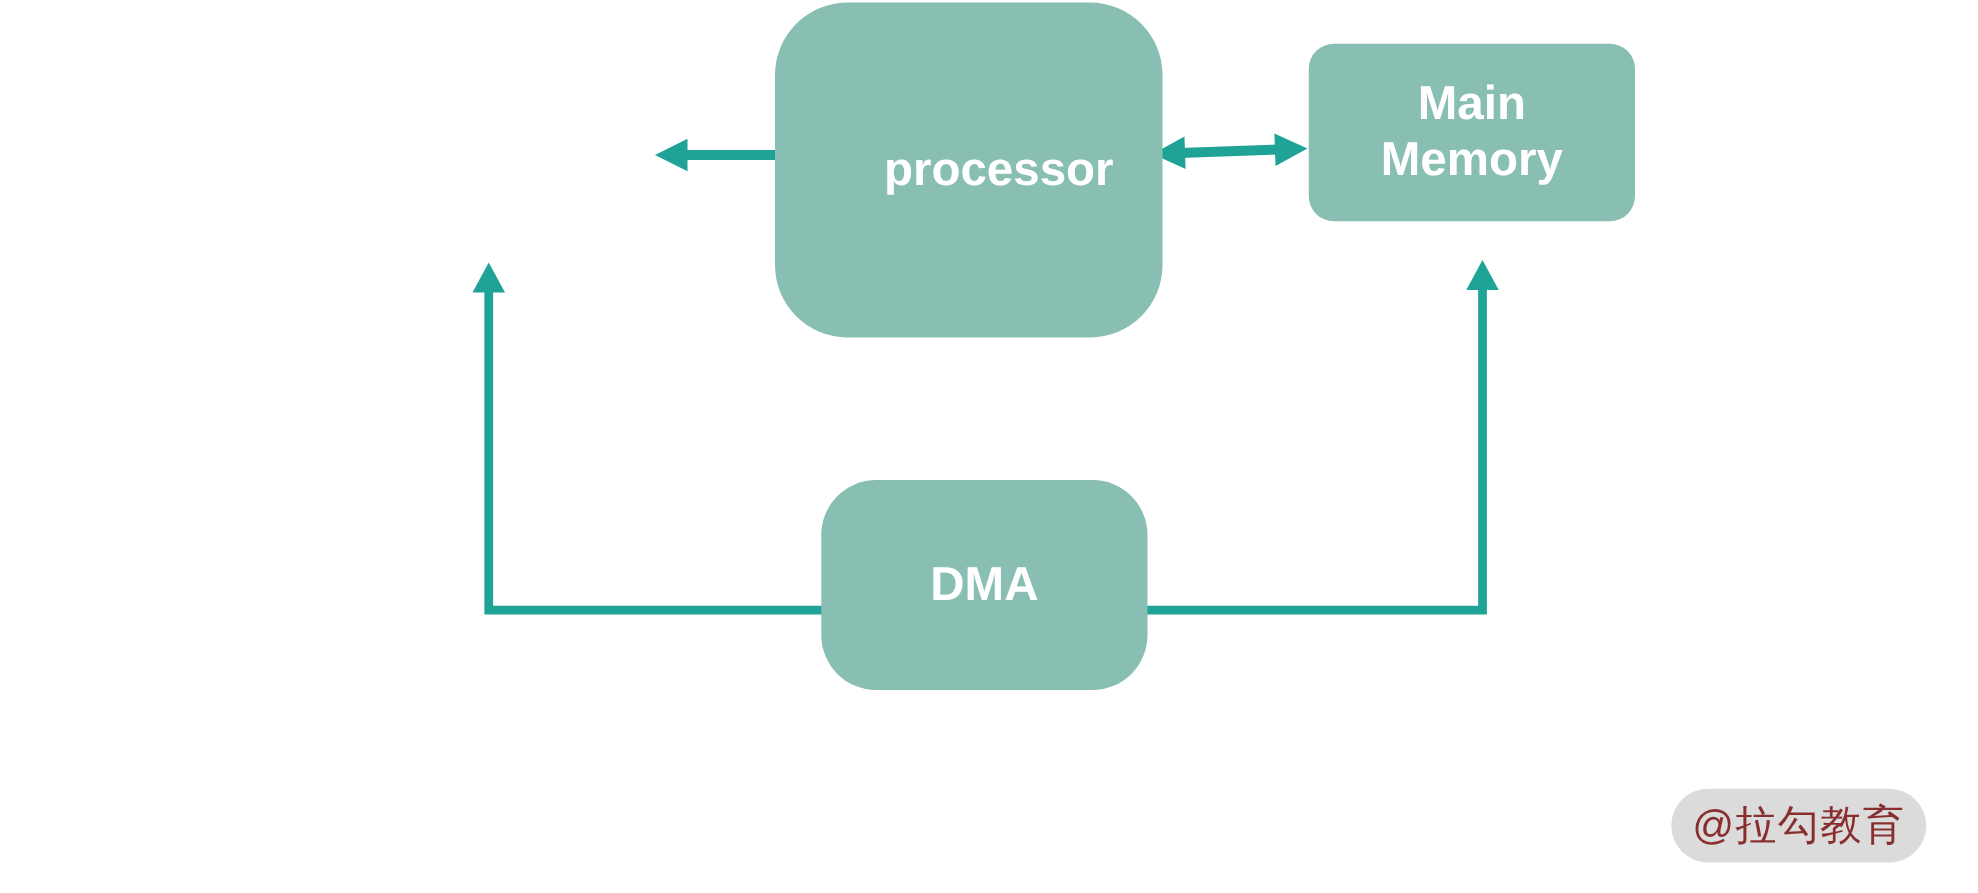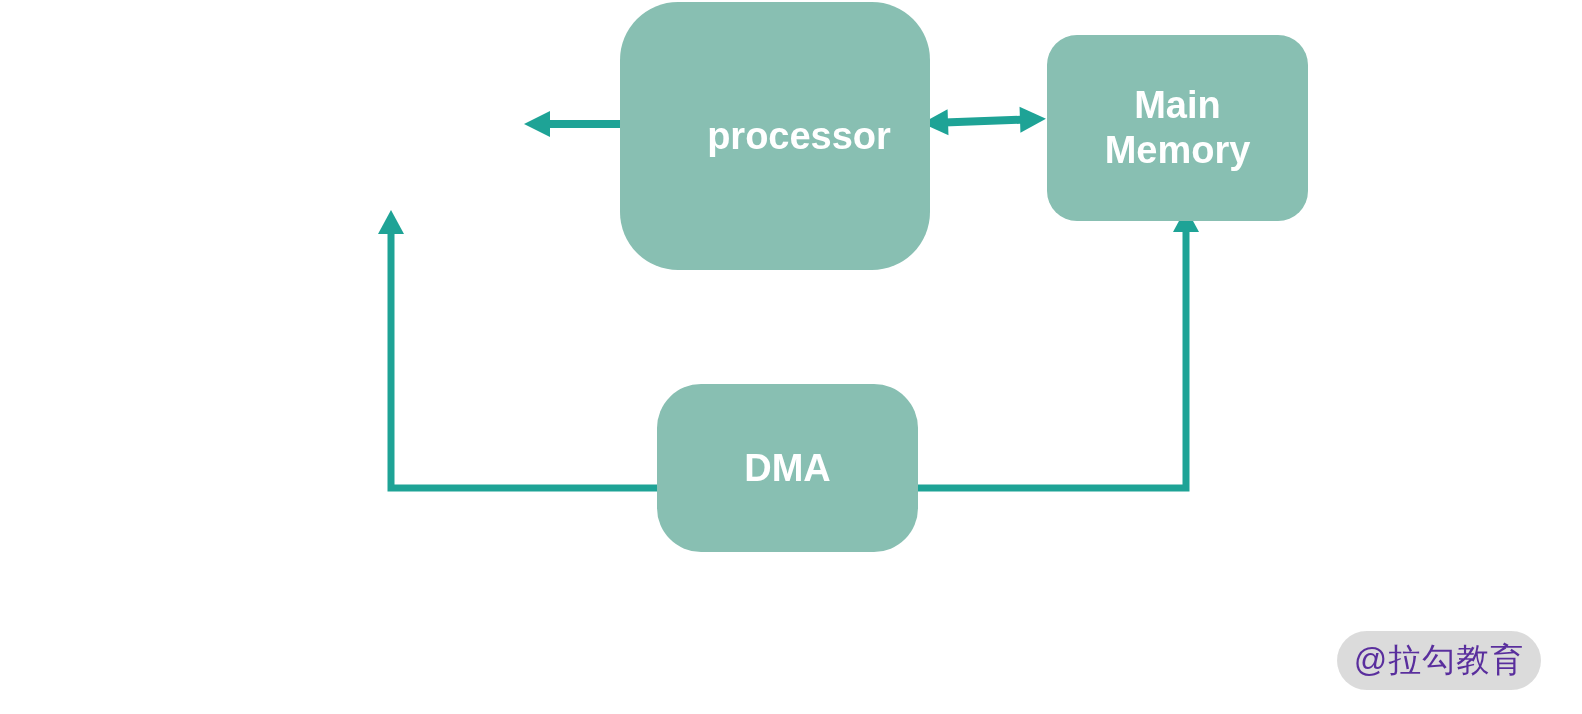--- a/index.html
+++ b/index.html
@@ -40,40 +40,40 @@
     border-radius: 28px;
   }
   .node-processor {
     left: 620px; top: 2px;
     width: 262px; height: 268px;
     border-radius: 58px;
     padding-left: 48px;
   }
   .node-main-memory {
     left: 1047px; top: 35px;
-    width: 261px; height: 186px;
-    border-radius: 30px;
+    width: 261px; height: 142px;
+    border-radius: 20px;
   }
   .node-main-memory .node-label {
     max-width: 180px;
   }
   .node-dma {
     left: 657px; top: 384px;
     width: 261px; height: 168px;
     border-radius: 44px;
   }
   .watermark {
     position: absolute;
     z-index: 3;
     left: 1337px; top: 631px;
     width: 204px; height: 59px;
     border-radius: 29.5px;
     background: #D9D9D9;
     opacity: 0.92;
-    color: #4c1d95;
+    color: #7f1d1d;
     display: flex;
     align-items: center;
     justify-content: center;
     font-size: 33px;
     letter-spacing: 1px;
     white-space: nowrap;
   }
 </style>
 </head>
 <body>

